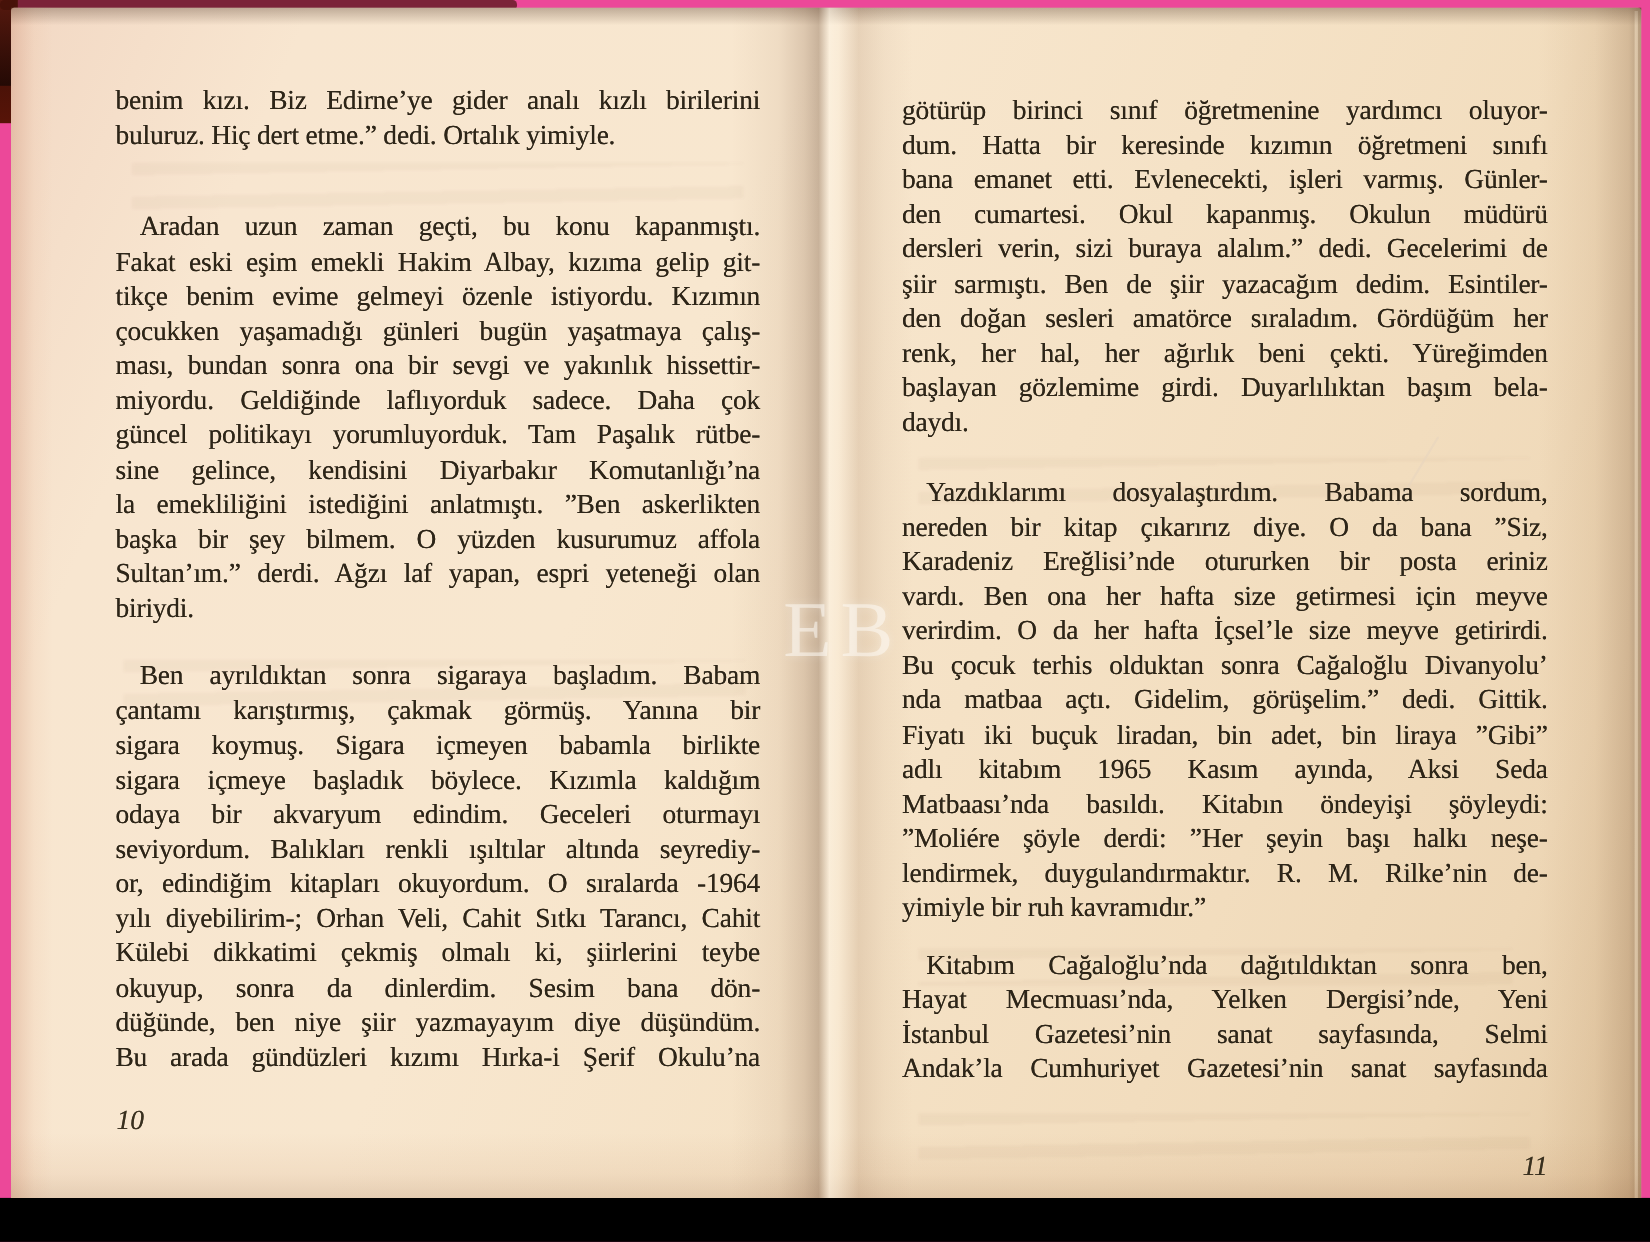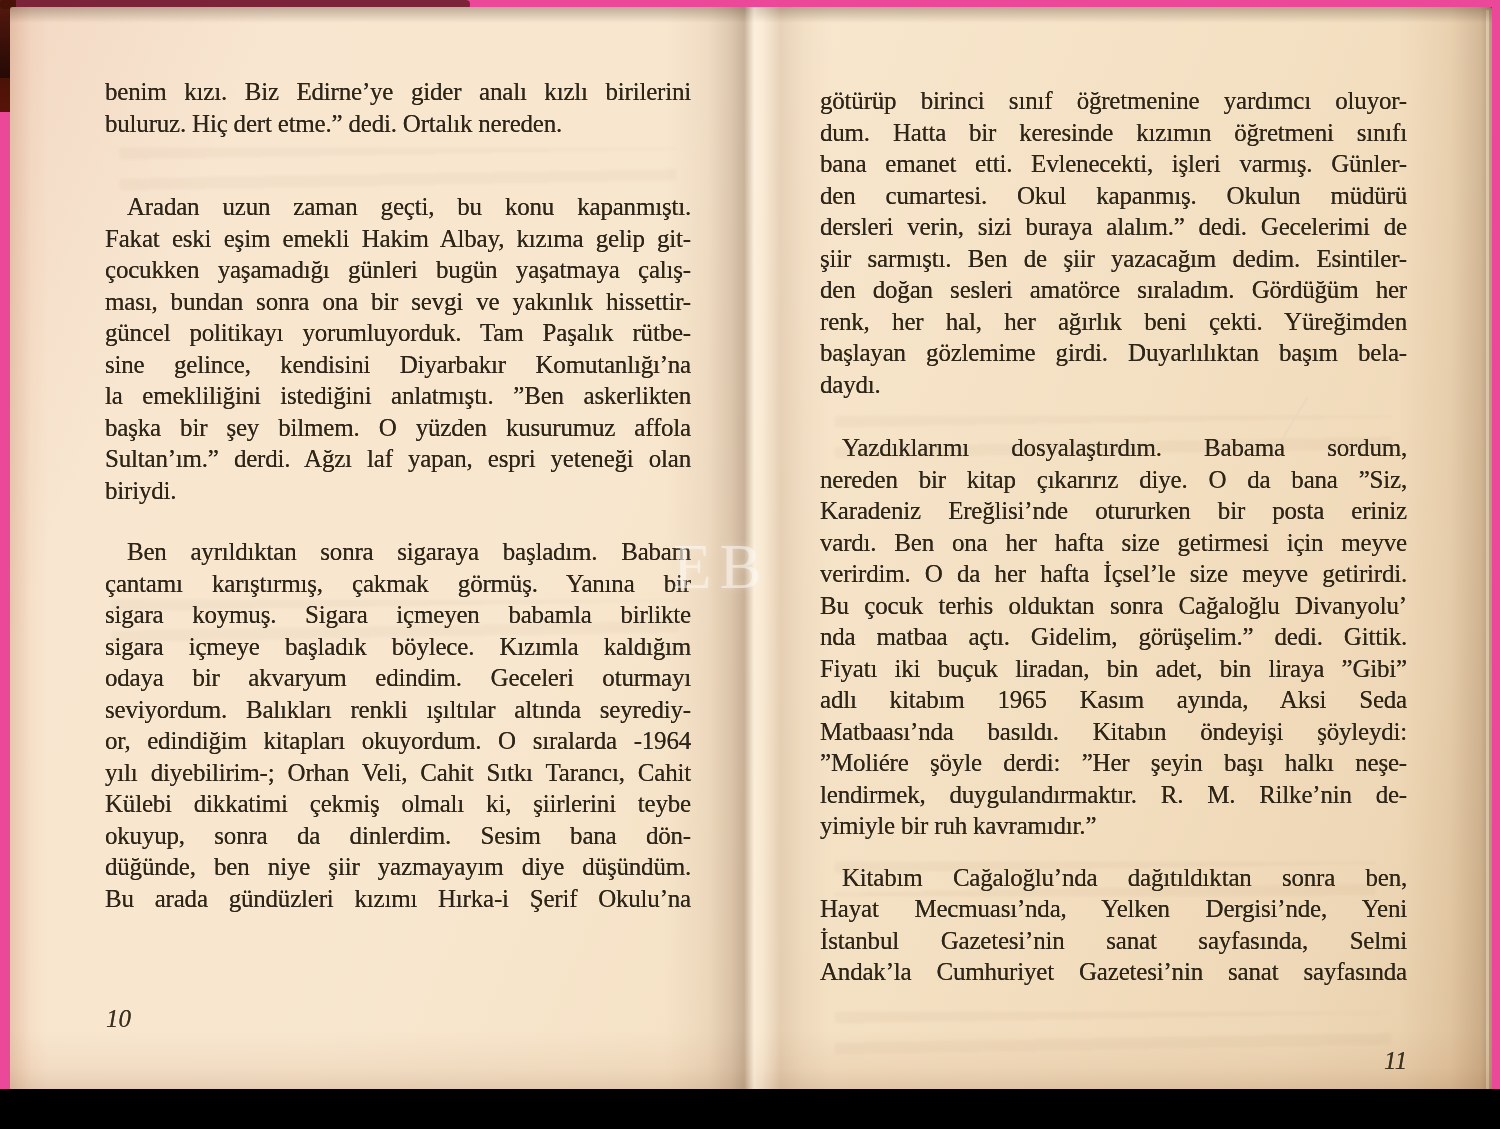--- a/index.html
+++ b/index.html
@@ -66,21 +66,21 @@
   .textcol.left  { left:105px; top:76px;  width:586px; }
   .textcol.right { left:820px; top:85px;  width:587px; }
   .lp0 { margin-bottom:52px; } .lp1 { margin-bottom:30px; }
   .rp0 { margin-bottom:32px; } .rp1 { margin-bottom:20px; }
 
   .pagenum { position:absolute; font-style:italic; font-size:25px; color:#39301f;
     text-shadow:0 0 .6px rgba(57,48,31,.8); }
   .pagenum.left  { left:106px;  top:1005px;text-align:right; }
   .pagenum.right { left:1384px; top:1047px; }
 
-  .watermark { position:absolute; left:673px; top:536px; font-size:63px; line-height:1;
+  .watermark { position:absolute; left:712px; top:536px; font-size:72px; line-height:1;
     color:rgba(253,250,244,.55); letter-spacing:8px;
     text-shadow:0 0 9px rgba(255,255,255,.28); }
 </style>
 </head>
 <body>
 
 <div class="stage">
 
   <div class="maroon tl"></div>
   <div class="maroon bl"></div>
@@ -98,27 +98,29 @@
   <div class="ghost" style="left:120px; top:148px; width:556px; height:46px;"></div>
   <div class="ghost" style="left:112px; top:600px; width:566px; height:44px;"></div>
   <div class="ghost" style="left:835px; top:416px; width:556px; height:50px;"></div>
   <div class="ghost" style="left:835px; top:862px; width:540px; height:34px;"></div>
   <div class="ghost" style="left:835px; top:1012px; width:556px; height:52px;"></div>
   <div class="scratch"></div>
 
   <div class="textcol left">
     <div class="para end-left lp0">
         <div class="line">benim kızı. Biz Edirne’ye gider analı kızlı birilerini</div>
-        <div class="line">buluruz. Hiç dert etme.” dedi. Ortalık nereden.</div>
+        <div class="line">buluruz. Hiç dert etme.” dedi. Ortalık yimiyle.</div>
       </div>
     <div class="para indent end-left lp1">
         <div class="line">Aradan uzun zaman geçti, bu konu kapanmıştı.</div>
         <div class="line">Fakat eski eşim emekli Hakim Albay, kızıma gelip git-</div>
+        <div class="line">tikçe benim evime gelmeyi özenle istiyordu. Kızımın</div>
         <div class="line">çocukken yaşamadığı günleri bugün yaşatmaya çalış-</div>
         <div class="line">ması, bundan sonra ona bir sevgi ve yakınlık hissettir-</div>
+        <div class="line">miyordu. Geldiğinde laflıyorduk sadece. Daha çok</div>
         <div class="line">güncel politikayı yorumluyorduk. Tam Paşalık rütbe-</div>
         <div class="line">sine gelince, kendisini Diyarbakır Komutanlığı’na</div>
         <div class="line">la emekliliğini istediğini anlatmıştı. ”Ben askerlikten</div>
         <div class="line">başka bir şey bilmem. O yüzden kusurumuz affola</div>
         <div class="line">Sultan’ım.” derdi. Ağzı laf yapan, espri yeteneği olan</div>
         <div class="line">biriydi.</div>
       </div>
     <div class="para indent">
         <div class="line">Ben ayrıldıktan sonra sigaraya başladım. Babam</div>
         <div class="line">çantamı karıştırmış, çakmak görmüş. Yanına bir</div>

